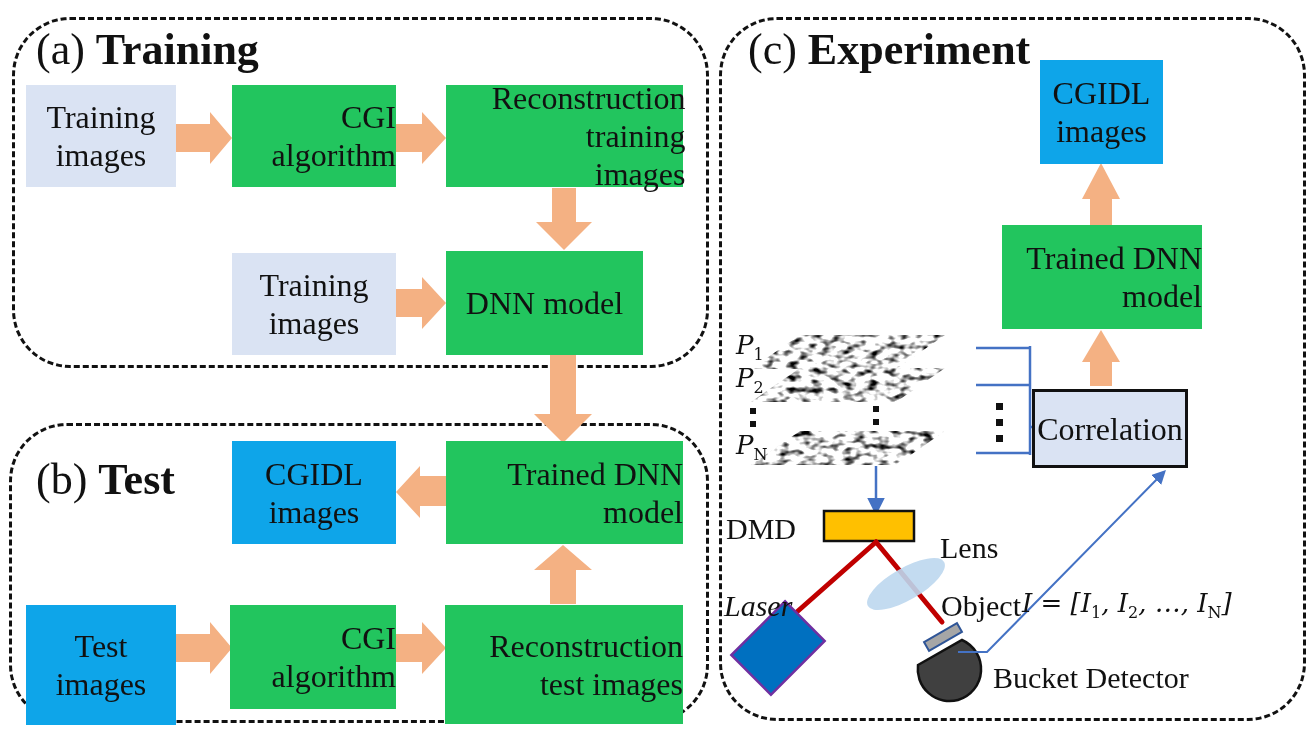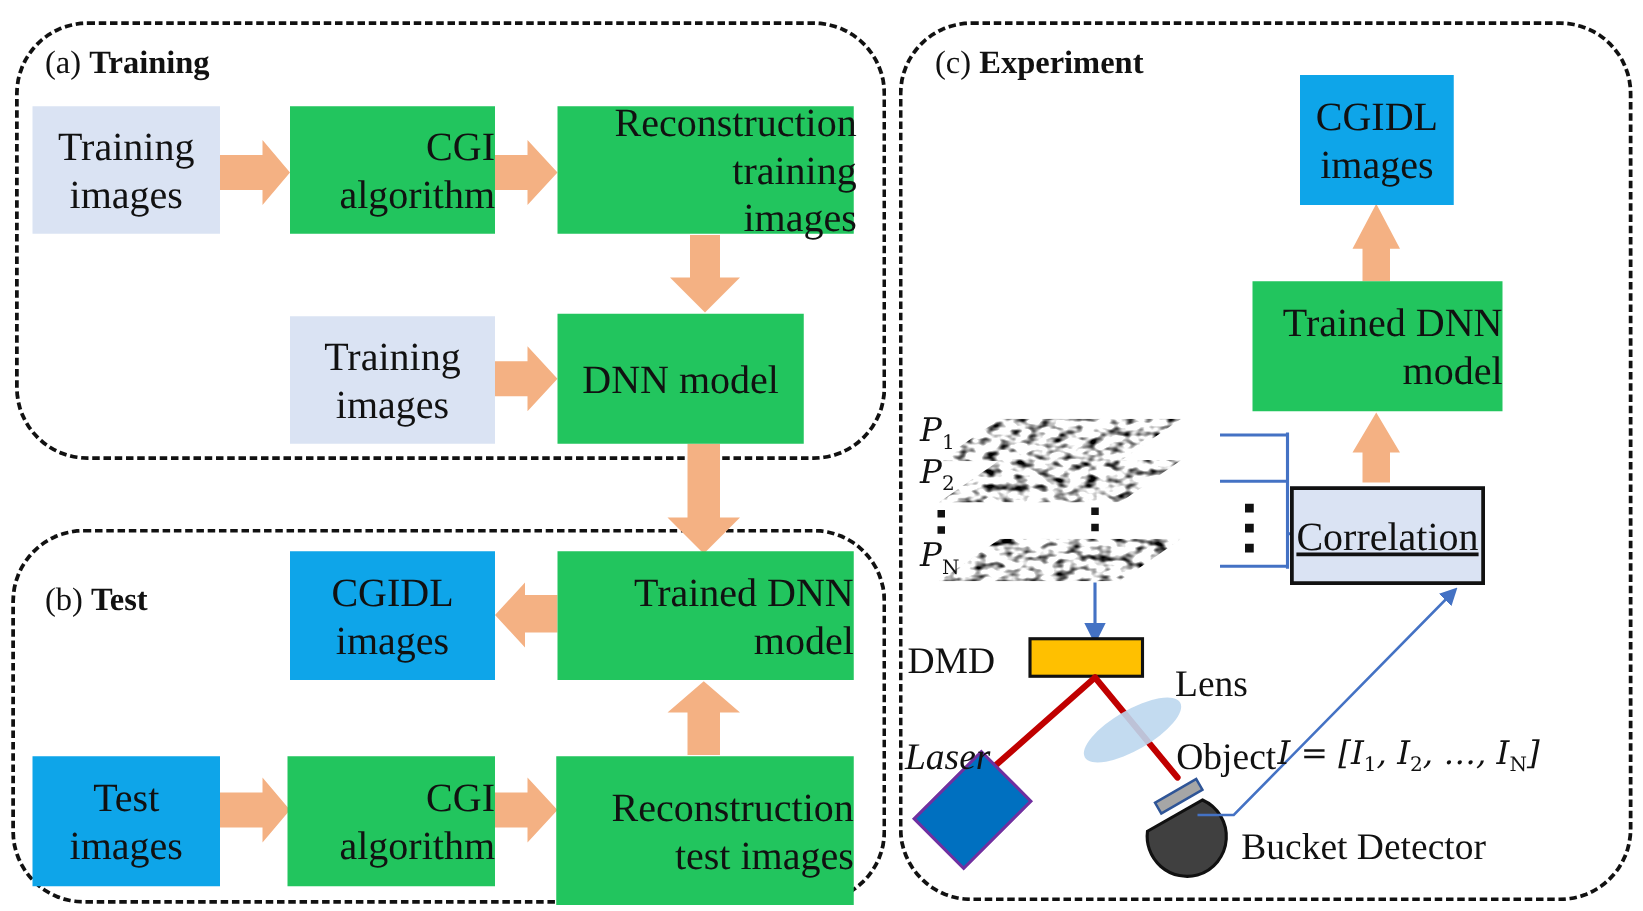--- a/index.html
+++ b/index.html
@@ -1,27 +1,27 @@
 <!DOCTYPE html>
 <html><head>
 <meta charset="utf-8">
 <style>
   html, body { margin:0; padding:0; background:#ffffff; }
   body { width:1314px; height:729px; position:relative; overflow:hidden;
          font-family:"Liberation Serif", "DejaVu Serif", serif; color:#111; }
   svg { position:absolute; left:0; top:0; }
   .panel { position:absolute; border:3px dashed #111; border-radius:58px; box-sizing:border-box; }
-  .ptitle { position:absolute; font-size:26px; line-height:40px; white-space:nowrap; }
+  .ptitle { position:absolute; font-size:44px; line-height:40px; white-space:nowrap; }
   .ptitle b { font-weight:bold; }
   .box { position:absolute; display:flex; align-items:center; justify-content:center;
          text-align:center; font-size:32px; line-height:38px; box-sizing:border-box; }
   .blue { background:#dae3f3; }
   .gray { background:#22c55e;text-align:right; }
   .green { background:#0ea5e9; }
-  .corr { background:#dae3f3; border:3px solid #111;text-decoration:underline; }
+  .corr { background:#dae3f3; border:3px solid #111; }
   .lbl { position:absolute; font-size:30px; line-height:32px; white-space:nowrap; }
   .math { position:absolute; font-family:"DejaVu Serif", serif; font-style:italic; font-size:26px; white-space:nowrap; }
   .math sub { font-size:16px; font-style:normal; }
 </style>
 </head>
 <body>
 
 <div class="panel" style="left:12px;top:17px;width:697px;height:351px;"></div>
 <div class="panel" style="left:9px;top:423px;width:700px;height:300px;"></div>
 <div class="panel" style="left:719px;top:17px;width:587px;height:704px;"></div>
@@ -129,21 +129,21 @@
 </svg>
 
 <div class="box blue" style="left:26px;top:85px;width:150px;height:102px;">Training images</div>
 <div class="box gray" style="left:232px;top:85px;width:164px;height:102px;">CGI algorithm</div>
 <div class="box gray" style="left:446px;top:85px;width:237px;height:102px;padding-left:48px;">Reconstruction training images</div>
 <div class="box blue" style="left:232px;top:253px;width:164px;height:102px;">Training images</div>
 <div class="box gray" style="left:446px;top:251px;width:197px;height:104px;">DNN model</div>
 
 <div class="box green" style="left:232px;top:441px;width:164px;height:103px;">CGIDL images</div>
 <div class="box gray" style="left:446px;top:441px;width:237px;height:103px;">Trained DNN model</div>
-<div class="box green" style="left:26px;top:605px;width:150px;height:104px;">Test images</div>
+<div class="box green" style="left:26px;top:605px;width:150px;height:120px;">Test images</div>
 <div class="box gray" style="left:230px;top:605px;width:166px;height:104px;">CGI algorithm</div>
 <div class="box gray" style="left:445px;top:605px;width:238px;height:119px;">Reconstruction test images</div>
 
 <div class="box green" style="left:1040px;top:60px;width:123px;height:104px;">CGIDL images</div>
 <div class="box gray" style="left:1002px;top:225px;width:200px;height:104px;">Trained DNN model</div>
 <div class="box corr" style="left:1032px;top:389px;width:156px;height:79px;">Correlation</div>
 
 <div class="math" style="left:736px;top:330px;">
   <span>P</span><sub>1</sub>
 </div>

